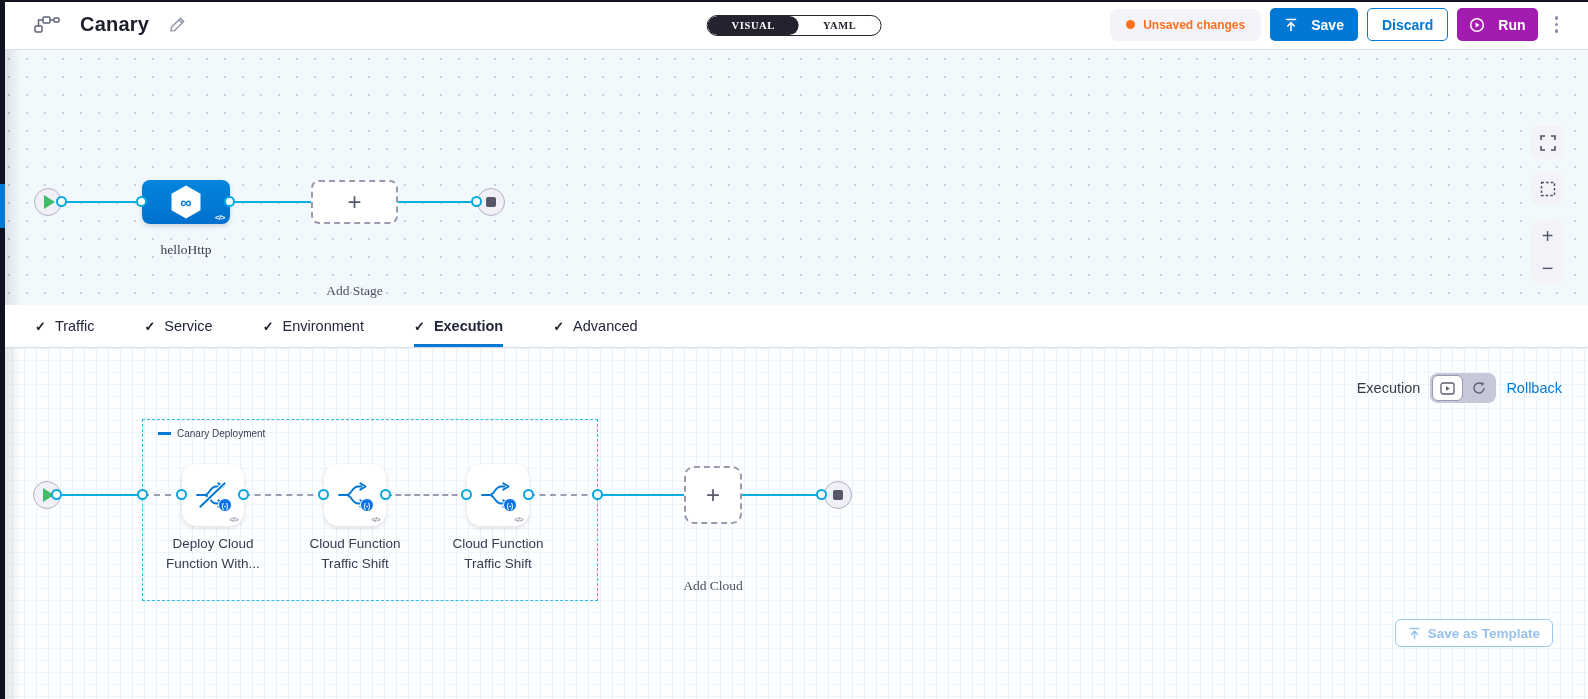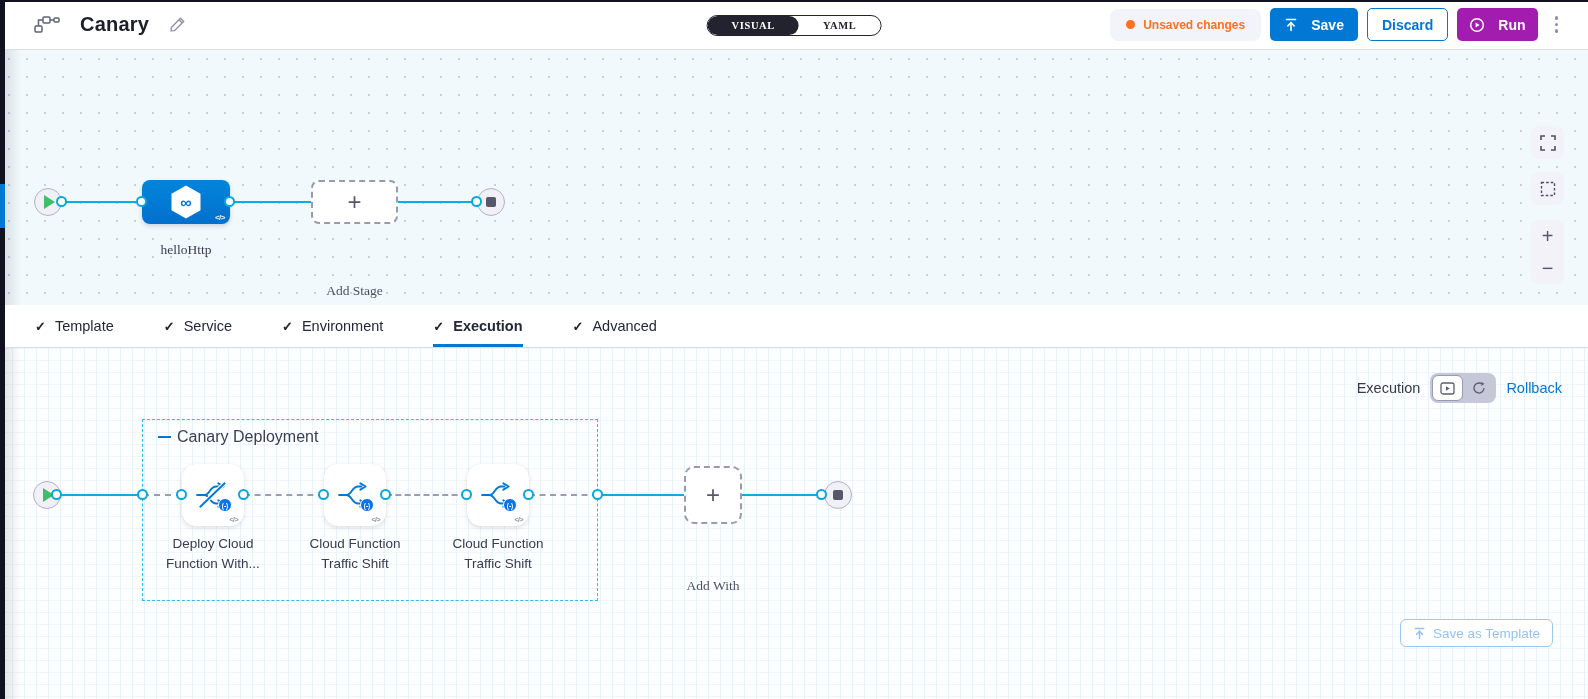--- a/index.html
+++ b/index.html
@@ -87,35 +87,35 @@
 
   
   .tabbar { position:absolute; left:0; top:305px; width:1588px; height:43px; background:#fff;
             border-bottom:1px solid #d8dce6; display:flex; align-items:stretch; padding-left:35px; z-index:45; }
   .tab { display:flex; align-items:center; gap:9px; margin-right:50px; font-size:14.5px; color:#22273a;
          cursor:pointer; }
   .tab .chk { font-size:13px; font-weight:700; color:#20222e; }
   .tab.active { font-weight:700; box-shadow:inset 0 -3px 0 #0278d5; }
   .btn-template { position:absolute; right:35px; top:314px; height:28px; display:flex; align-items:center; gap:7px;
                   border:1px solid #9cc7f0; border-radius:6px; background:#fff; color:#94c2ee; font-size:13.5px;
-                  font-weight:400; padding:0 12px; cursor:pointer; font-family:inherit; }
+                  font-weight:700; padding:0 12px; cursor:pointer; font-family:inherit; }
 
   
   .exec-ctl { position:absolute; right:26px; top:25px; display:flex; align-items:center; gap:10px; z-index:9; }
   .exec-label { font-size:14.5px; color:#383946; }
   .exec-toggle { display:flex; align-items:center; background:#c6c7d8; border-radius:8px; padding:2px; gap:0; }
   .tg-seg { width:31px; height:26px; display:flex; align-items:center; justify-content:center; cursor:pointer; }
   .tg-seg.sel { background:#fff; border:1px solid #989ab0; border-radius:6px; }
   .rollback-link { font-size:14.5px; color:#0278d5; cursor:pointer; }
 
   .group-box { position:absolute; left:142px; top:71px; width:456px; height:182px;
                border:1.5px dashed #2ebceb; z-index:1; }
   .group-head { position:absolute; left:158px; top:80px; display:flex; align-items:center; gap:6px; z-index:3; }
   .collapse-bar { width:13px; height:2.5px; background:#0278d5; cursor:pointer; }
-  .group-title { font-size:16px; color:#3c3d52; }
+  .group-title { font-size:10px; color:#3c3d52; }
 
   .step-card { position:absolute; top:116px; width:62px; height:62px; background:#fff; border-radius:14px;
                box-shadow:0 2px 5px rgba(96,97,112,.18), 0 0 1px rgba(40,41,61,.08); z-index:4; cursor:pointer;
                display:flex; align-items:center; justify-content:center; }
   .step-code { position:absolute; right:6px; bottom:3px; font-size:7px; color:#9093a8; font-weight:700;
                letter-spacing:-.5px; }
   .gcf-badge { position:absolute; right:12px; bottom:14px; width:14px; height:14px; border-radius:50%;
                background:#0b72e8; color:#fff; font-size:6.5px; font-weight:700; display:flex; align-items:center;
                justify-content:center; border:1.5px solid #fff; }
   .step-label { position:absolute; width:130px; text-align:center; font-size:13.5px; color:#3a3b4f;
@@ -230,21 +230,21 @@
     </div>
     <div class="zoom-pill">
       <div class="zoom-half">+</div>
       <div class="zoom-half">−</div>
     </div>
   </div>
 
   <div class="tabbar">
     <div class="tab">
       <span class="chk">✓</span>
-      <span>Template</span>
+      <span>Traffic</span>
     </div>
     <div class="tab">
       <span class="chk">✓</span>
       <span>Service</span>
     </div>
     <div class="tab">
       <span class="chk">✓</span>
       <span>Environment</span>
     </div>
     <div class="tab active">
@@ -360,21 +360,21 @@
     <div class="step-label" style="left:433px; top:186px;">
       <div>Cloud Function</div>
       <div>Traffic Shift</div>
     </div>
 
     <span class="ring" style="left:592px; top:141px;"></span>
 
     <div class="add-box" style="left:684px; top:118px; width:58px; height:58px; border-radius:10px;">
       <span class="add-plus">+</span>
     </div>
-    <div class="g-label dim" style="left:653px; top:188px; width:120px;">Add With</div>
+    <div class="g-label dim" style="left:653px; top:188px; width:120px;">Add Cloud</div>
 
     <span class="ring" style="left:816px; top:141px;"></span>
     <div class="node-circle" style="left:824px; top:133px;">
       <span class="stop-sq"></span>
     </div>
   </div>
 
   <div class="edge-top"></div>
   <div class="side-sliver"></div>
   <div class="side-accent"></div>

